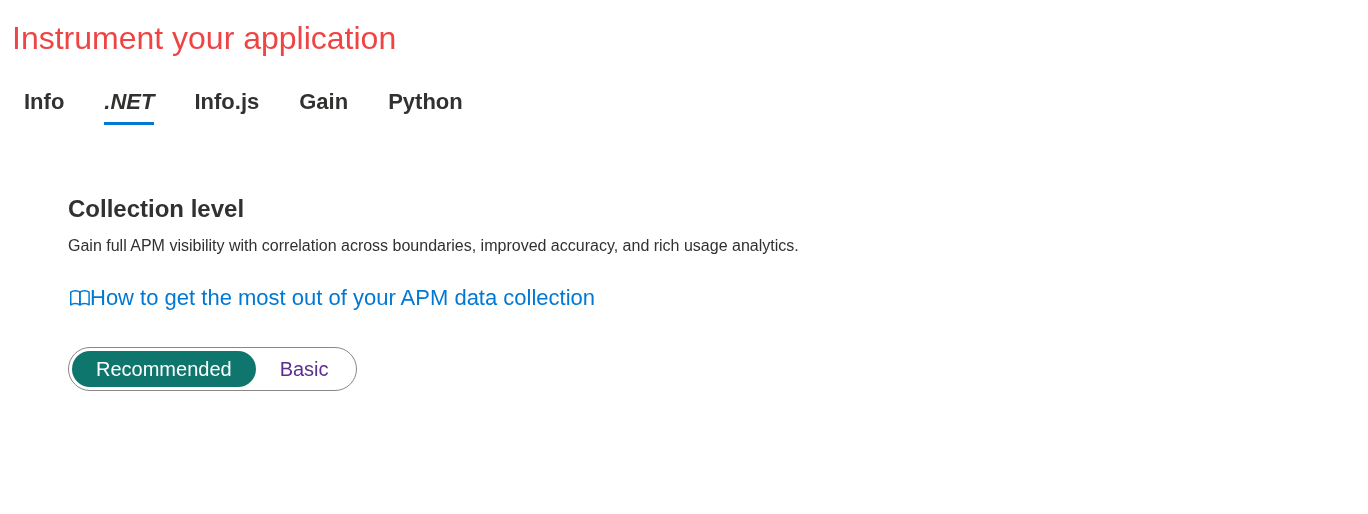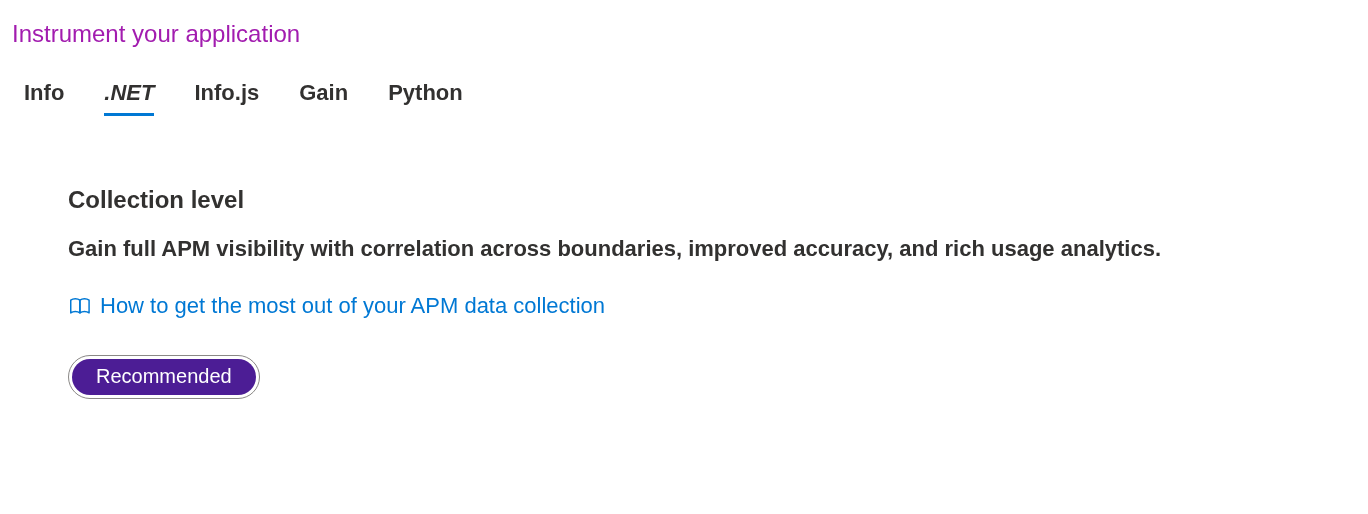--- a/index.html
+++ b/index.html
@@ -8,23 +8,23 @@
       padding: 0;
     }
     body {
       font-family: "Segoe UI", -apple-system, BlinkMacSystemFont, sans-serif;
       background: #ffffff;
       color: #323130;
       padding: 20px 12px;
       width: 1368px;
     }
     .page-title {
-      font-size: 24px;
+      font-size: 32px;
       font-weight: 400;
-      color: #a21caf;
+      color: #ef4444;
       margin-bottom: 32px;
     }
     .tabs {
       display: flex;
       gap: 40px;
       padding-left: 12px;
       margin-bottom: 70px;
     }
     .tab {
       font-size: 22px;
@@ -48,33 +48,32 @@
       background: #0078d4;
     }
     .content {
       padding-left: 56px;
       max-width: 1200px;
     }
     .section-heading {
       font-size: 24px;
       font-weight: 700;
       color: #323130;
-      margin-bottom: 20px;
+      margin-bottom: 12px;
     }
     .section-description {
-      font-size: 22px;
-      font-weight: 700;
+      font-size: 16px;
+      font-weight: 400;
       color: #323130;
       margin-bottom: 28px;
       line-height: 1.4;
     }
     .help-link-row {
       display: flex;
       align-items: center;
-      gap: 10px;
       margin-bottom: 36px;
     }
     .book-icon {
       width: 22px;
       height: 22px;
       flex-shrink: 0;
     }
     .help-link {
       font-size: 22px;
       color: #0078d4;
@@ -94,21 +93,21 @@
       padding: 0 24px;
       font-size: 20px;
       cursor: pointer;
       height: 36px;
       display: flex;
       align-items: center;
       border-radius: 18px;
       color: #5c2e91;
     }
     .toggle-option.selected {
-      background: #4c1d95;
+      background: #0f766e;
       color: #ffffff;
     }
   </style>
 </head>
 <body>
 
 <h1 class="page-title">Instrument your application</h1>
 
 <div class="tabs">
   <div class="tab">Info</div>
@@ -127,14 +126,15 @@
       <svg viewBox="0 0 24 24" fill="none" stroke="#0078d4" stroke-width="1.6" stroke-linecap="round" stroke-linejoin="round">
         <path d="M3 5.5C3 5.5 5 4 8 4s5 1.5 5 1.5v14s-2-1.5-5-1.5-5 1.5-5 1.5v-14z"></path>
         <path d="M13 5.5C13 5.5 15 4 18 4s5 1.5 5 1.5v14s-2-1.5-5-1.5-5 1.5-5 1.5v-14z"></path>
       </svg>
     </span>
     <a class="help-link">How to get the most out of your APM data collection</a>
   </div>
 
   <div class="toggle-group">
     <div class="toggle-option selected">Recommended</div>
+    <div class="toggle-option">Basic</div>
   </div>
 </div>
 
 </body></html>

